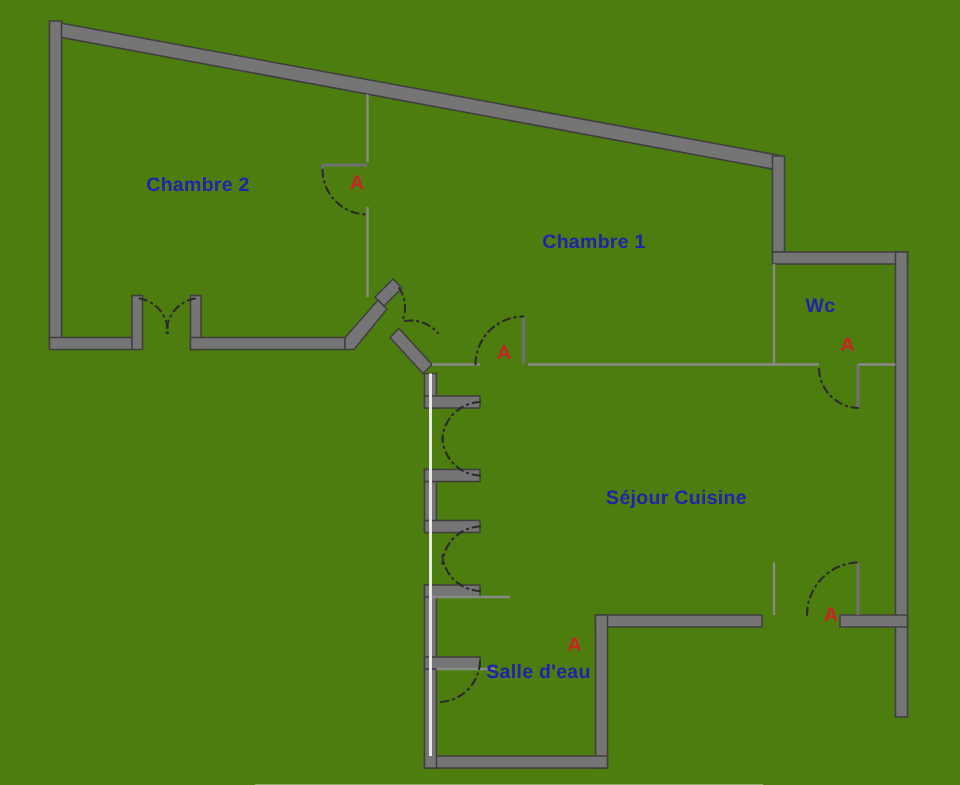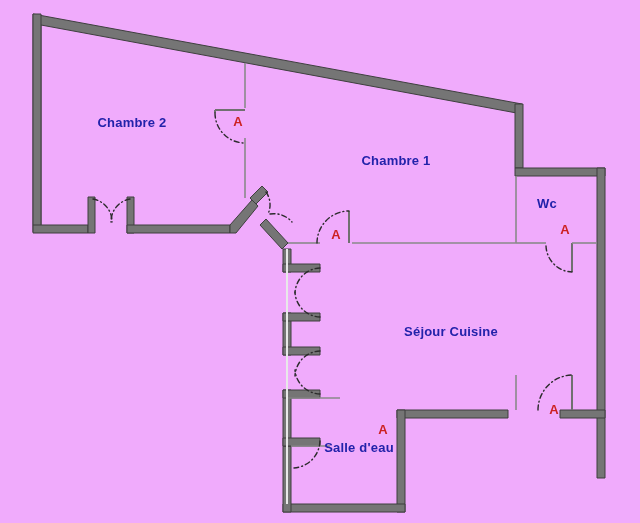--- a/index.html
+++ b/index.html
@@ -12,21 +12,21 @@
     height: 523px;
     font-family: "Liberation Sans", sans-serif;
     position: relative;
     overflow: hidden;
   }
   #plan-wrap {
     position: absolute;
     left: 0; top: 0;
     width: 640px;
     height: 523px;
-    background: #f0abfc;
+    background: #4d7c0f;
   }
   svg#floorplan {
     display: block;
     width: 640px;
     height: 523px;
   }
   .wall-fill { fill: #757575; stroke: #3f3f3f; stroke-width: 1; }
   .thin-wall { stroke: #8a8a8a; stroke-width: 1.6; fill: none; }
   .thin-wall-dark { stroke: #707070; stroke-width: 2; fill: none; }
   .door-swing { stroke: #2b2b2b; stroke-width: 1.4; fill: none;

